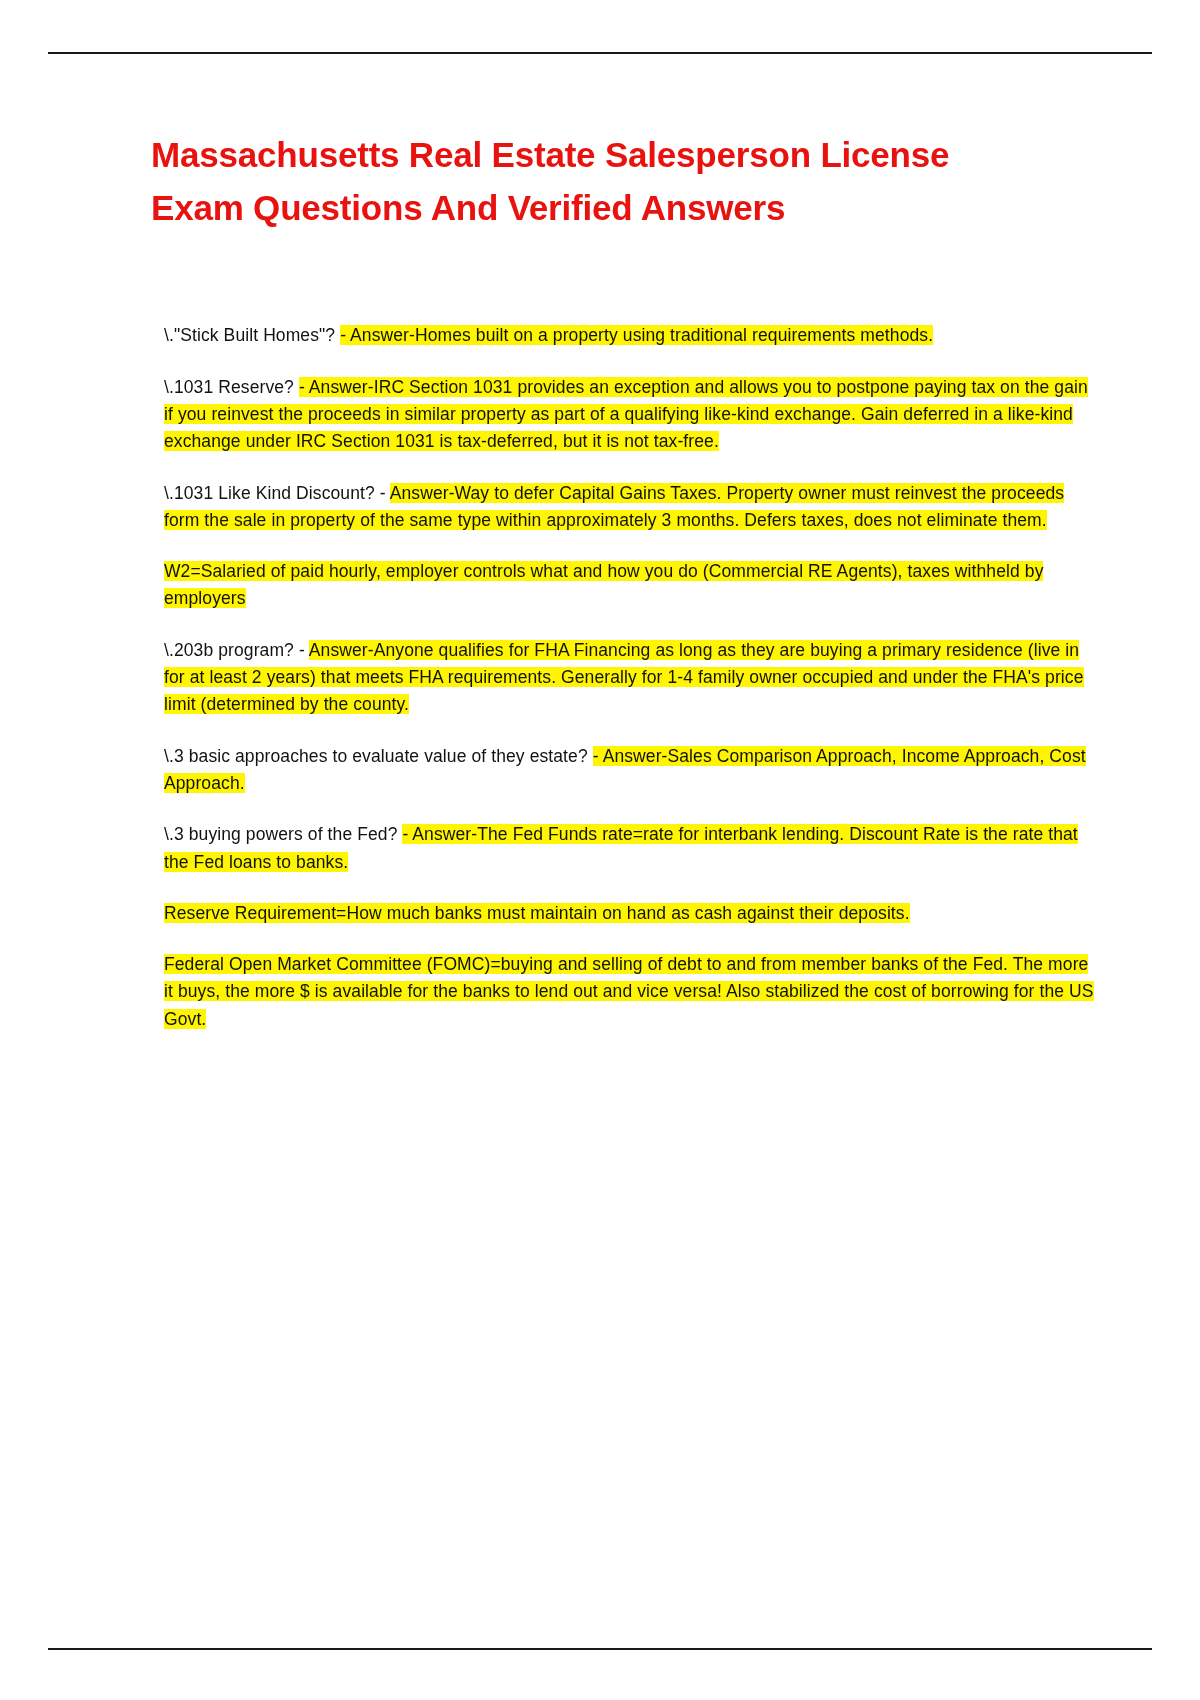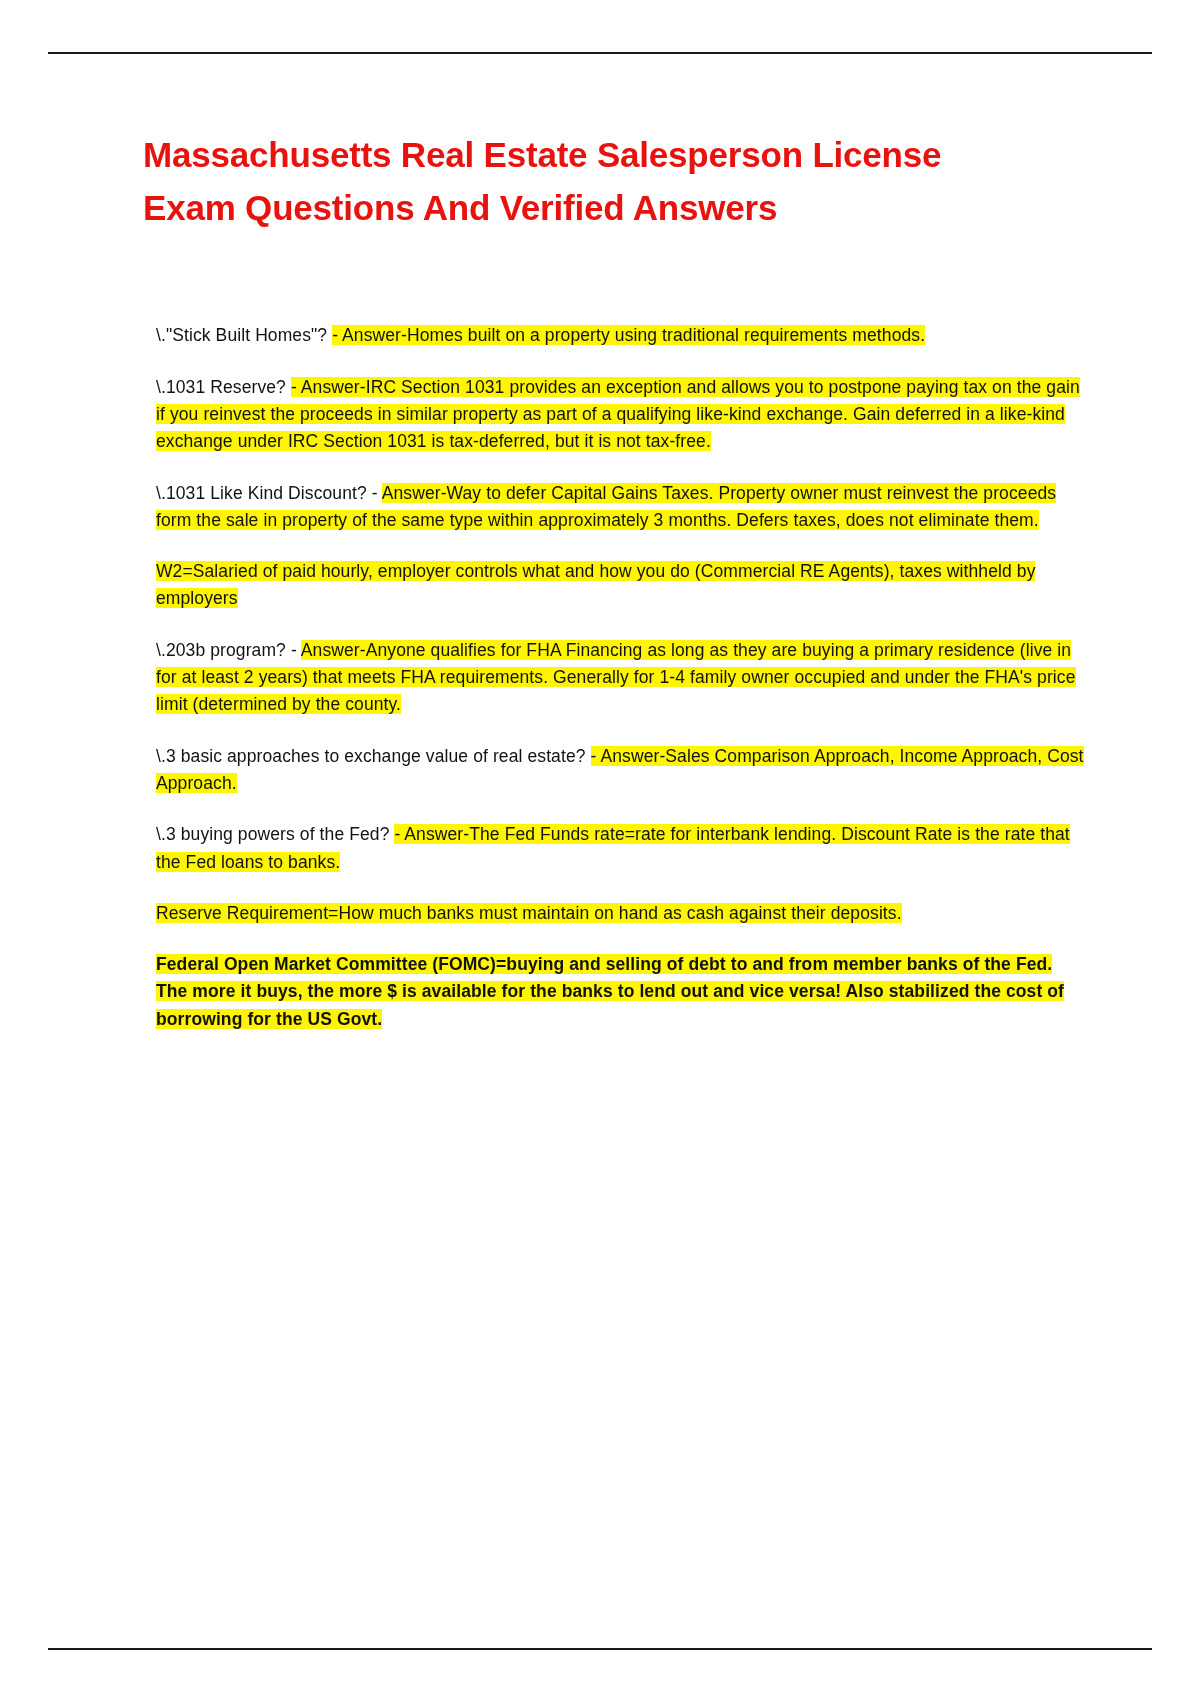--- a/index.html
+++ b/index.html
@@ -28,21 +28,21 @@
     left: 48px;
     width: 1104px;
     height: 0;
     border-top: 2px solid #1a1a1a;
   }
   .rule-top { top: 52px; }
   .rule-bottom { top: 1648px; }
 
   .content {
     position: absolute;
-    left: 156px;
+    left: 164px;
     top: 128px;
     width: 930px;
   }
 
   .doc-title {
     font-size: 35px;
     line-height: 1.52;
     font-weight: bold;
     color: #e8120f;
     letter-spacing: -0.2px;
@@ -54,21 +54,21 @@
     margin-top: 88px;
   }
 
   .para {
     font-size: 17.5px;
     line-height: 1.56;
     margin: 0 0 24px 0;
     color: #121212;
     letter-spacing: 0.1px;
   }
-  .para:last-child { margin-bottom: 0; font-weight: bold; }
+  .para:last-child { margin-bottom: 0; }
 
   
   .hl {
     background: #fff500;
     box-decoration-break: clone;
     -webkit-box-decoration-break: clone;
   }
   .plain {
     background: transparent;
   }
@@ -90,21 +90,21 @@
 
       <p class="para"><span class="plain">\.1031 Reserve? </span><span class="hl">- Answer-IRC Section 1031 provides an exception and allows you to postpone paying tax on the gain if you reinvest the proceeds in similar property as part of a qualifying like-kind exchange. Gain deferred in a like-kind exchange under IRC Section 1031 is tax-deferred, but it is not tax-free.</span></p>
 
       <p class="para"><span class="plain">\.1031 Like Kind Discount? - </span><span class="hl">Answer-Way to defer Capital Gains Taxes. Property owner must reinvest the proceeds form the sale in property of the same type within approximately 3 months. Defers taxes, does not eliminate them.</span></p>
 
 
       <p class="para"><span class="hl">W2=Salaried of paid hourly, employer controls what and how you do (Commercial RE Agents), taxes withheld by employers</span></p>
 
       <p class="para"><span class="plain">\.203b program? - </span><span class="hl">Answer-Anyone qualifies for FHA Financing as long as they are buying a primary residence (live in for at least 2 years) that meets FHA requirements. Generally for 1-4 family owner occupied and under the FHA's price limit (determined by the county.</span></p>
 
-      <p class="para"><span class="plain">\.3 basic approaches to exchange value of real estate? </span><span class="hl">- Answer-Sales Comparison Approach, Income Approach, Cost Approach.</span></p>
+      <p class="para"><span class="plain">\.3 basic approaches to evaluate value of they estate? </span><span class="hl">- Answer-Sales Comparison Approach, Income Approach, Cost Approach.</span></p>
 
       <p class="para"><span class="plain">\.3 buying powers of the Fed? </span><span class="hl">- Answer-The Fed Funds rate=rate for interbank lending. Discount Rate is the rate that the Fed loans to banks.</span></p>
 
       <p class="para"><span class="hl">Reserve Requirement=How much banks must maintain on hand as cash against their deposits.</span></p>
 
       <p class="para"><span class="hl">Federal Open Market Committee (FOMC)=buying and selling of debt to and from member banks of the Fed. The more it buys, the more $ is available for the banks to lend out and vice versa! Also stabilized the cost of borrowing for the US Govt.</span></p>
 
     </div>
   </div>
 

